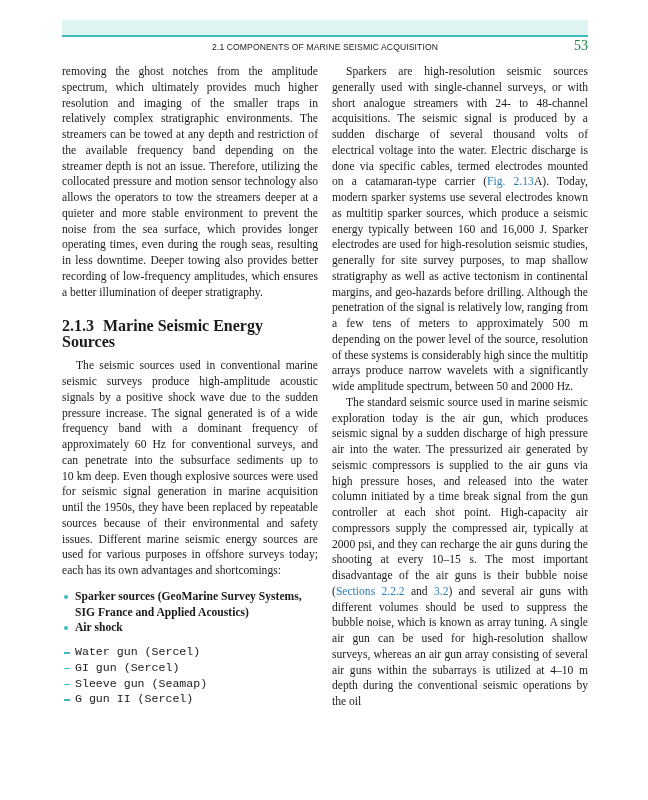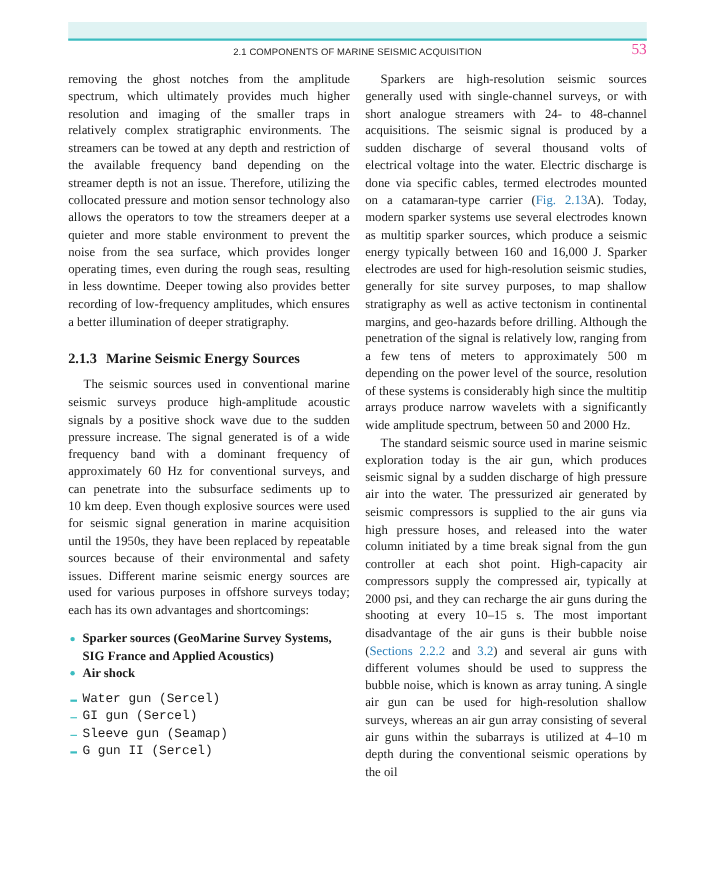--- a/index.html
+++ b/index.html
@@ -4,29 +4,29 @@
   <style>
     html, body { margin: 0; padding: 0; background: #ffffff; }
     body { width: 648px; height: 800px; position: relative; overflow: hidden;
       font-family: "DejaVu Serif", "Liberation Serif", serif; color: #1a1a1a; }
     .band { position: absolute; left: 62px; top: 20px; width: 526px; height: 15px;
       background: #e0f3f3; border-bottom: 2px solid #3bbcc0; }
     .running-head { position: absolute; left: 62px; top: 40px; width: 526px; height: 16px; }
     .running-title { position: absolute; left: 0; right: 0; top: 2px; text-align: center;
       font-family: Liberation Sans, sans-serif; font-size: 8.6px; letter-spacing: 0.1px; color: #222; }
     .page-number { position: absolute; right: 0; top: -2px; font-family: "Liberation Serif", serif;
-      font-size: 14px; color: #ec4899; }
+      font-size: 14px; color: #15803d; }
     .col { position: absolute; top: 64px; width: 256px;
       font-family: "Liberation Serif", serif; font-size: 11.6px; line-height: 15.75px;
       text-align: justify; hyphens: manual; }
     .col-left { left: 62px; }
     .col-right { left: 332px; }
     p { margin: 0; }
     .indent { text-indent: 14px; font-family: Liberation Serif, serif; }
-    .section-heading { font-family: "Liberation Serif", serif; font-weight: bold; font-size: 13px;
+    .section-heading { font-family: "Liberation Serif", serif; font-weight: bold; font-size: 16px;
       margin: 18px 0 8px 0; text-align: left; line-height: 16px; }
     .section-heading .num { margin-right: 5px; }
     ul.bullets { list-style: none; margin: 10px 0 0 0; padding: 0; text-align: left; }
     ul.bullets > li { position: relative; padding-left: 13px; font-weight: bold; }
     ul.bullets > li .dot { position: absolute; left: 2px; top: 6px; width: 4px; height: 4px;
       background: #3bbcc0; border-radius: 50%; }
     ul.dashes { list-style: none; margin: 8px 0 0 0; padding: 0; text-align: left; }
     ul.dashes > li { position: relative; padding-left: 13px; font-family: Liberation Mono, monospace; }
     ul.dashes > li .dash { position: absolute; left: 2px; top: 8px; width: 6px; height: 1.5px;
       background: #3bbcc0; }

